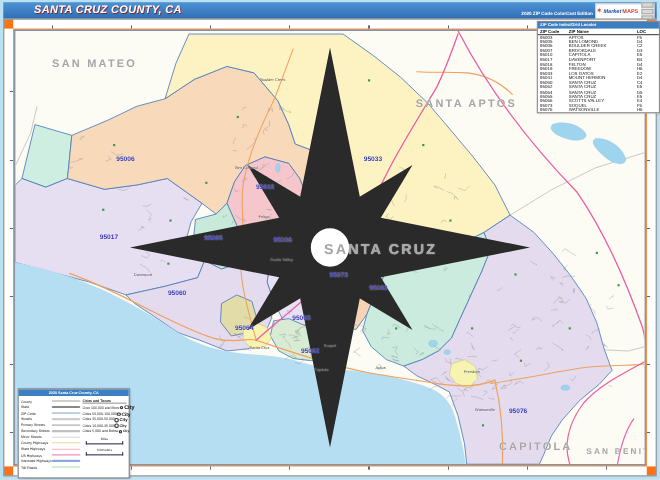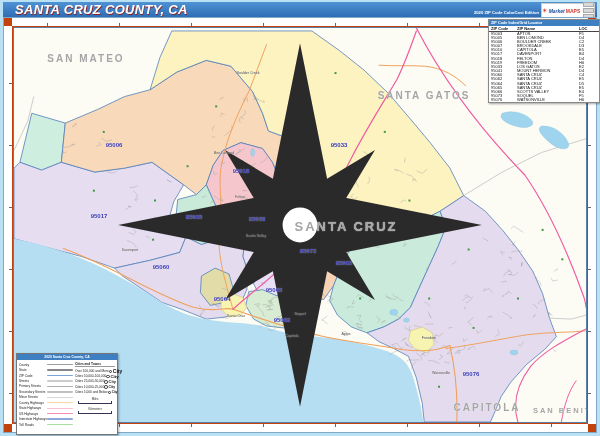--- a/index.html
+++ b/index.html
@@ -1,31 +1,31 @@
 <!DOCTYPE html>
 <html><head>
 <meta charset="utf-8">
 <style>
   html,body{margin:0;padding:0;background:#b9e0f3;font-family:"Liberation Sans",sans-serif;}
   .page{position:relative;width:600px;height:436px;background:#b9e0f3;overflow:hidden;}
   
   .titlebar{position:absolute;left:3px;top:2px;right:3px;height:15px;
     background:linear-gradient(#4f93d4,#2e6db5);display:flex;align-items:center;}
-  .map-title{color:#fff;font-weight:bold;font-style:italic;font-size:13px;letter-spacing:.3px;
-    padding-left:12px;text-shadow:.6px .6px 0 #8a2020;}
+  .map-title{color:#fff;font-weight:bold;font-style:italic;font-size:10px;letter-spacing:.3px;
+    padding-left:28px;text-shadow:.6px .6px 0 #8a2020;}
   .edition{position:absolute;right:58px;top:8px;color:#fff;font-size:4.2px;font-weight:bold;}
   .logo{position:absolute;right:2px;top:1px;width:52px;height:13px;background:#fff;border:.5px solid #ccc;
     display:flex;align-items:center;justify-content:center;gap:1px;}
   .logo .star{color:#d23b2f;font-size:7px;line-height:7px;}
   .logo .market{color:#1d4f9c;font-style:italic;font-weight:bold;font-size:5px;}
   .logo .maps{color:#d23b2f;font-weight:bold;font-size:5px;}
   .logo .boxes{display:flex;flex-direction:column;gap:1px;margin-left:2px;}
   .logo .boxes i{display:block;width:9px;height:3px;background:#d8d8d8;border:.3px solid #aaa;}
   
-  .map-frame{position:absolute;left:3px;top:17px;right:3px;bottom:3px;background:#c2410c;border:1px solid #7fa9c9;}
+  .map-frame{position:absolute;left:3px;top:17px;right:3px;bottom:3px;background:#f97316;border:1px solid #7fa9c9;}
   .ruler{position:absolute;background:#fff;}
   .ruler.t{top:0;left:8px;right:8px;height:8px;
     background-image:repeating-linear-gradient(90deg,transparent 0 35px,#667 35px 36px,transparent 36px 72px);
     background-size:100% 3px;background-position:bottom;background-repeat:no-repeat;}
   .ruler.b{bottom:0;left:8px;right:8px;height:8px;
     background-image:repeating-linear-gradient(90deg,transparent 0 35px,#667 35px 36px,transparent 36px 72px);
     background-size:100% 3px;background-position:top;background-repeat:no-repeat;}
   .ruler.l{left:0;top:8px;bottom:8px;width:8px;
     background-image:repeating-linear-gradient(0deg,transparent 0 30px,#667 30px 31px,transparent 31px 62px);
     background-size:3px 100%;background-position:right;background-repeat:no-repeat;}
@@ -394,21 +394,21 @@
       </svg>
 
       <svg class="compass" viewBox="-13 -13 26 26">
         <polygon points="0,-12 2,-2 12,0 2,2 0,12 -2,2 -12,0 -2,-2" fill="#2a2a2a"></polygon>
         <polygon points="0,-7 1.4,-1.4 7,0 1.4,1.4 0,7 -1.4,1.4 -7,0 -1.4,-1.4" transform="rotate(45)" fill="#2a2a2a"></polygon>
         <circle cx="0" cy="0" r="1.4" fill="#fff" stroke="#2a2a2a" stroke-width="0.5"></circle>
       </svg>
 
       <div id="map-labels">
           <div class="county-label" style="left: 72px; top: 30px; font-size: 10px;">SAN MATEO</div>
-          <div class="county-label" style="left: 410px; top: 67px; font-size: 10px;">SANTA GATOS</div>
+          <div class="county-label" style="left: 410px; top: 67px; font-size: 10px;">SANTA APTOS</div>
           <div class="county-label" style="left: 332px; top: 198px; font-size: 13px;">SANTA CRUZ</div>
           <div class="county-label" style="left: 473px; top: 379px; font-size: 10px;">CAPITOLA</div>
           <div class="county-label" style="left: 552px; top: 382px; font-size: 7.5px;">SAN BENITO</div>
           <div class="zip-label" style="left: 100px; top: 117px;">95006</div>
           <div class="zip-label" style="left: 325px; top: 117px;">95033</div>
           <div class="zip-label" style="left: 85px; top: 188px;">95017</div>
           <div class="zip-label" style="left: 227px; top: 143px;">95018</div>
           <div class="zip-label" style="left: 180px; top: 189px;">95005</div>
           <div class="zip-label" style="left: 243px; top: 191px;">95066</div>
           <div class="zip-label" style="left: 147px; top: 239px;">95060</div>

